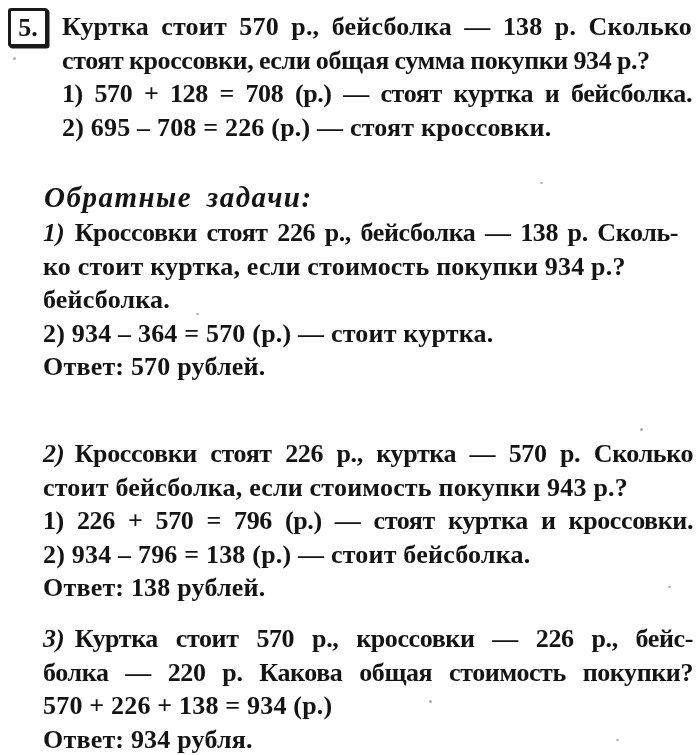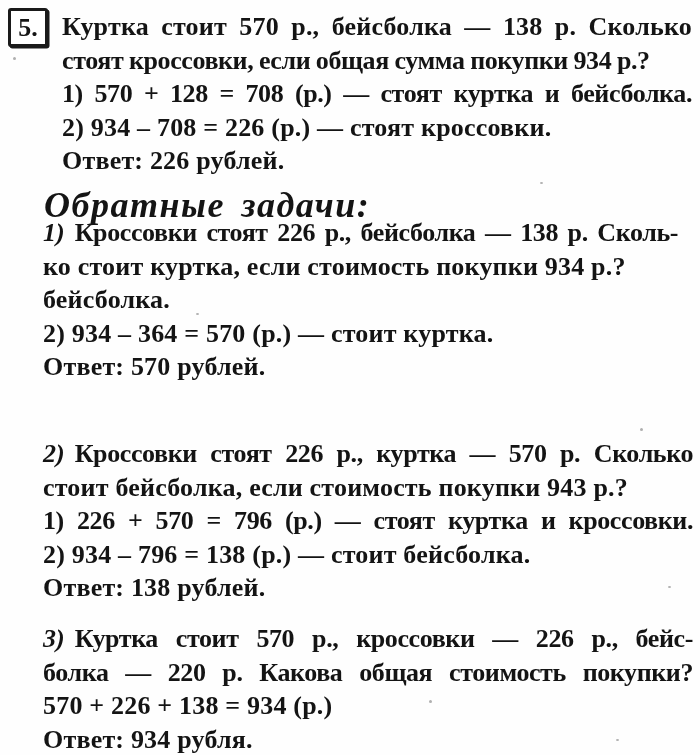--- a/index.html
+++ b/index.html
@@ -59,27 +59,26 @@
   }
   
   .tight {
     letter-spacing: -0.4px;
     word-spacing: -0.5px;
   }
   .heading {
     position: absolute;
     left: 44px;
     top: 181px;
-    font-size: 36px;
+    font-size: 29px;
     line-height: 33px;
     font-style: italic;
     letter-spacing: 1.5px;
     word-spacing: 6px;
     white-space: nowrap;
-    margin-top: 8px;
   }
   .tl {
     font-style: italic;
     margin-right: 10px;
     letter-spacing: 0;
   }
   
   .speck {
     position: absolute;
     background: #6f6f6f;
@@ -101,22 +100,21 @@
 <div class="page">
 
   <div class="num-box">
     <span>5.</span>
   </div>
 
   <div class="block block-a">
     <div class="line j">Куртка стоит 570 р., бейсболка — 138 р. Сколько</div>
     <div class="line tight">стоят кроссовки, если общая сумма покупки 934 р.?</div>
     <div class="line j tight">1) 570 + 128 = 708 (р.) — стоят куртка и бейсболка.</div>
-    <div class="line">2) 934 – 708 = 226 (р.) — стоят кроссовки.</div>
-    <div class="line">Ответ: 226 рублей.</div>
+    <div class="line">2) 695 – 708 = 226 (р.) — стоят кроссовки.</div>
   </div>
 
   <div class="heading">Обратные задачи:</div>
 
   <div class="block block-b1">
     <div class="line j tight"><span class="tl">1)</span><span>Кроссовки стоят 226 р., бейсболка — 138 р. Сколь-</span></div>
     <div class="line">ко стоит куртка, если стоимость покупки 934 р.?</div>
     <div class="line">бейсболка.</div>
     <div class="line">2) 934 – 364 = 570 (р.) — стоит куртка.</div>
     <div class="line">Ответ: 570 рублей.</div>

